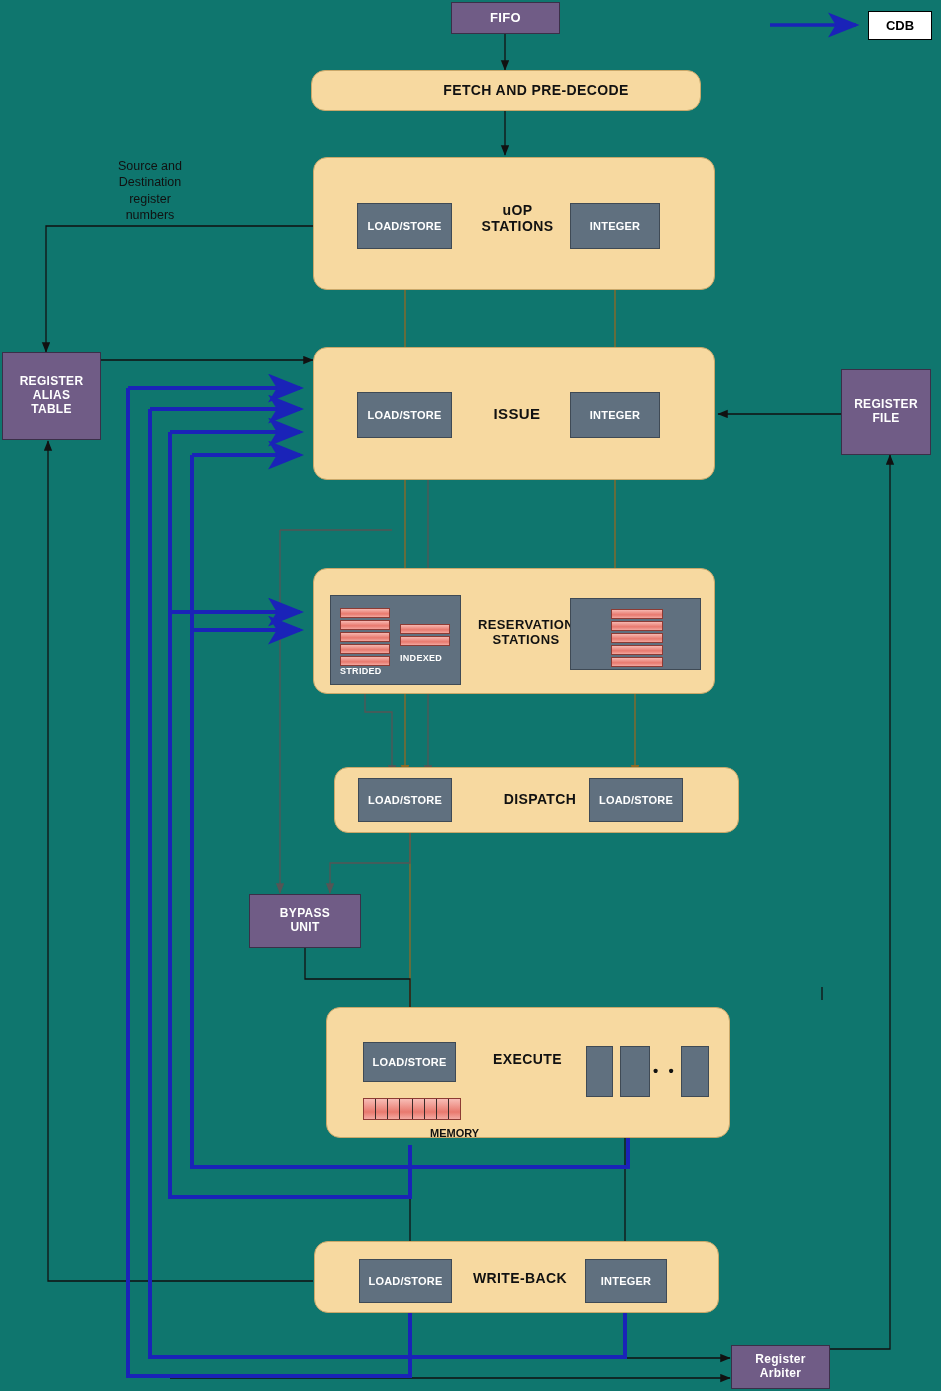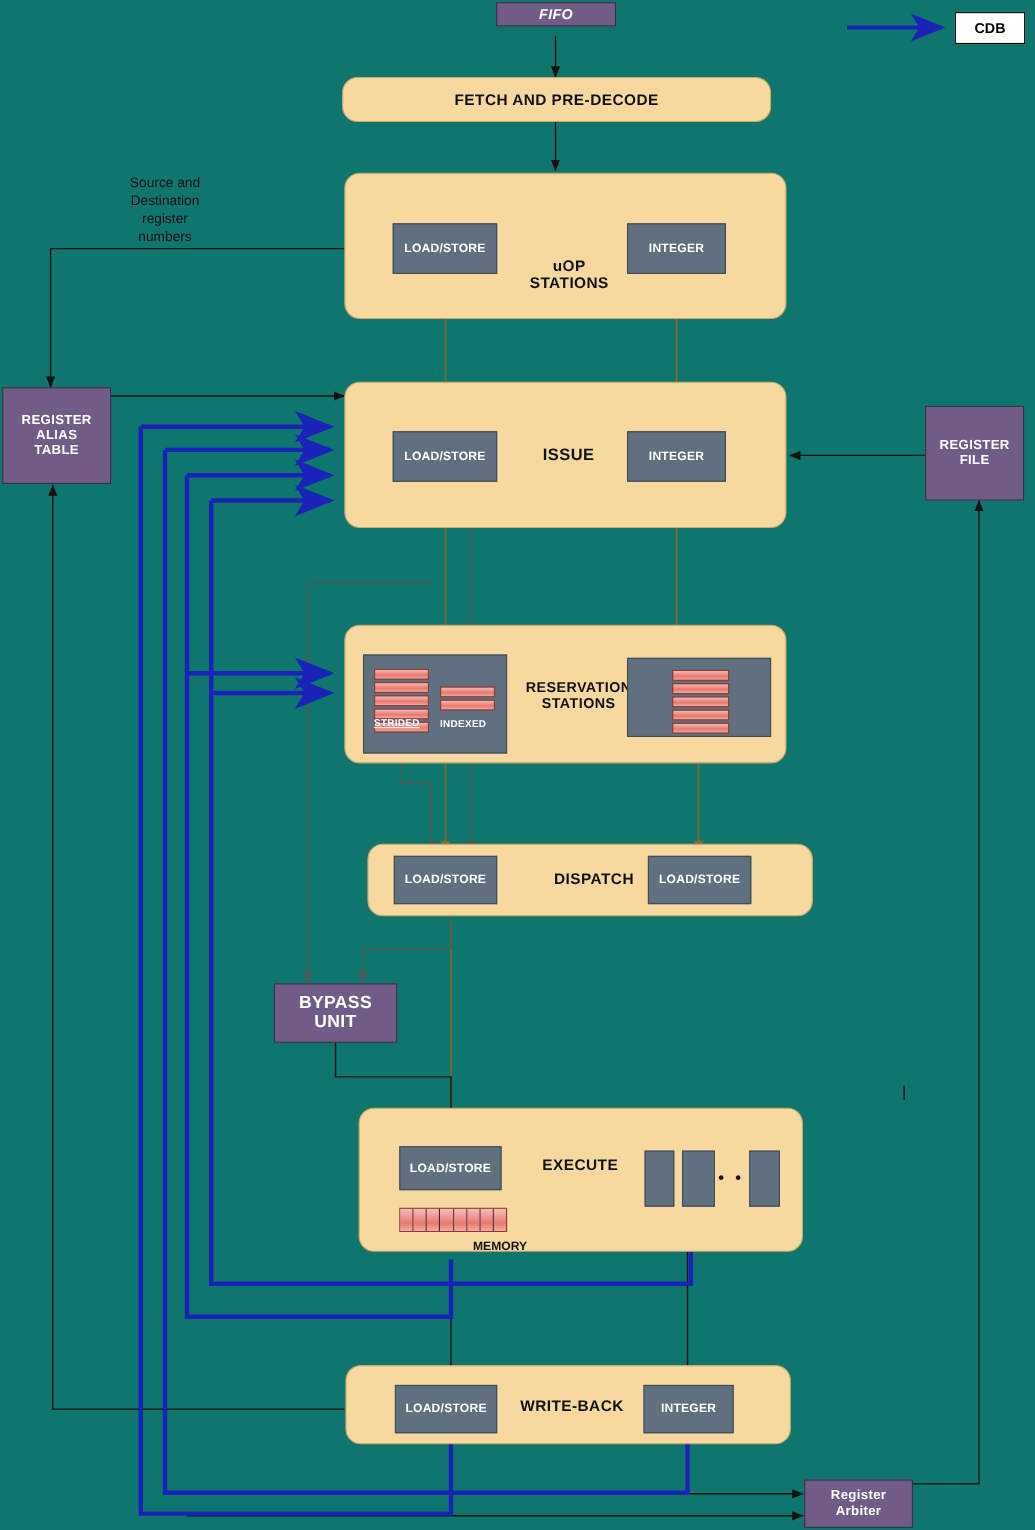--- a/index.html
+++ b/index.html
@@ -132,27 +132,27 @@
       <path d="M192,630 L300,630" marker-end="url(#arrBlue)"></path>
     </g>
 
     <g stroke="#1a23b8" stroke-width="3.5" fill="none">
       <path d="M770,25 L856,25" marker-end="url(#arrBlue)"></path>
     </g>
   </svg>
 
   <div class="plain" style="left:868px;top:11px;width:64px;height:29px;font-size:13px;">CDB</div>
 
-  <div class="purple" style="left:451px;top:2px;width:109px;height:22px;font-size:13px;font-style:italic;">FIFO</div>
+  <div class="purple" style="left:451px;top:2px;width:109px;height:32px;font-size:13px;">FIFO</div>
 
   <div class="stage-box" style="left:311px;top:70px;width:390px;height:41px;"></div>
-  <div class="stage-label" style="left:311px;top:83px;width:390px;font-size:14px;">FETCH AND PRE-DECODE</div>
+  <div class="stage-label" style="left:311px;top:83px;width:390px;font-size:14px;padding-left:30px;">FETCH AND PRE-DECODE</div>
 
   <div class="stage-box" style="left:313px;top:157px;width:402px;height:133px;"></div>
-  <div class="stage-label" style="left:460px;top:203px;width:115px;font-size:14px;margin-top:31px;">
+  <div class="stage-label" style="left:460px;top:203px;width:115px;font-size:14px;">
     <span>uOP</span><br>
     <span>STATIONS</span>
   </div>
   <div class="slate" style="left:357px;top:203px;width:95px;height:46px;font-size:11px;">LOAD/STORE</div>
   <div class="slate" style="left:570px;top:203px;width:90px;height:46px;font-size:11px;">INTEGER</div>
 
   <div class="stage-box" style="left:313px;top:347px;width:402px;height:133px;"></div>
   <div class="stage-label" style="left:462px;top:406px;width:110px;font-size:15px;">ISSUE</div>
   <div class="slate" style="left:357px;top:392px;width:95px;height:46px;font-size:11px;">LOAD/STORE</div>
   <div class="slate" style="left:570px;top:392px;width:90px;height:46px;font-size:11px;">INTEGER</div>
@@ -164,21 +164,21 @@
   </div>
 
   <div class="rsblock" style="left:330px;top:595px;width:131px;height:90px;">
     <div class="rsbars" style="left:9px;top:12px;width:50px;">
       <div class="rsbar"></div>
       <div class="rsbar"></div>
       <div class="rsbar"></div>
       <div class="rsbar"></div>
       <div class="rsbar"></div>
     </div>
-    <div class="rscap" style="left:9px;top:56px;text-decoration:underline;">STRIDED</div>
+    <div class="rscap" style="left:9px;top:70px;">STRIDED</div>
     <div class="rsbars" style="left:69px;top:28px;width:50px;">
       <div class="rsbar"></div>
       <div class="rsbar"></div>
     </div>
     <div class="rscap" style="left:69px;top:57px;">INDEXED</div>
   </div>
 
   <div class="rsblock" style="left:570px;top:598px;width:131px;height:72px;">
     <div class="rsbars" style="left:40px;top:10px;width:52px;">
       <div class="rsbar"></div>
@@ -187,21 +187,21 @@
       <div class="rsbar"></div>
       <div class="rsbar"></div>
     </div>
   </div>
 
   <div class="stage-box" style="left:334px;top:767px;width:405px;height:66px;"></div>
   <div class="stage-label" style="left:480px;top:792px;width:120px;font-size:14px;">DISPATCH</div>
   <div class="slate" style="left:358px;top:778px;width:94px;height:44px;font-size:11px;">LOAD/STORE</div>
   <div class="slate" style="left:589px;top:778px;width:94px;height:44px;font-size:11px;">LOAD/STORE</div>
 
-  <div class="purple" style="left:249px;top:894px;width:112px;height:54px;font-size:16px;">
+  <div class="purple" style="left:249px;top:894px;width:112px;height:54px;font-size:12px;">
     <div>
       <span>BYPASS</span><br>
       <span>UNIT</span>
     </div>
   </div>
 
   <div class="stage-box" style="left:326px;top:1007px;width:404px;height:131px;"></div>
   <div class="stage-label" style="left:470px;top:1052px;width:115px;font-size:14px;">EXECUTE</div>
   <div class="slate" style="left:363px;top:1042px;width:93px;height:40px;font-size:11px;">LOAD/STORE</div>
 

